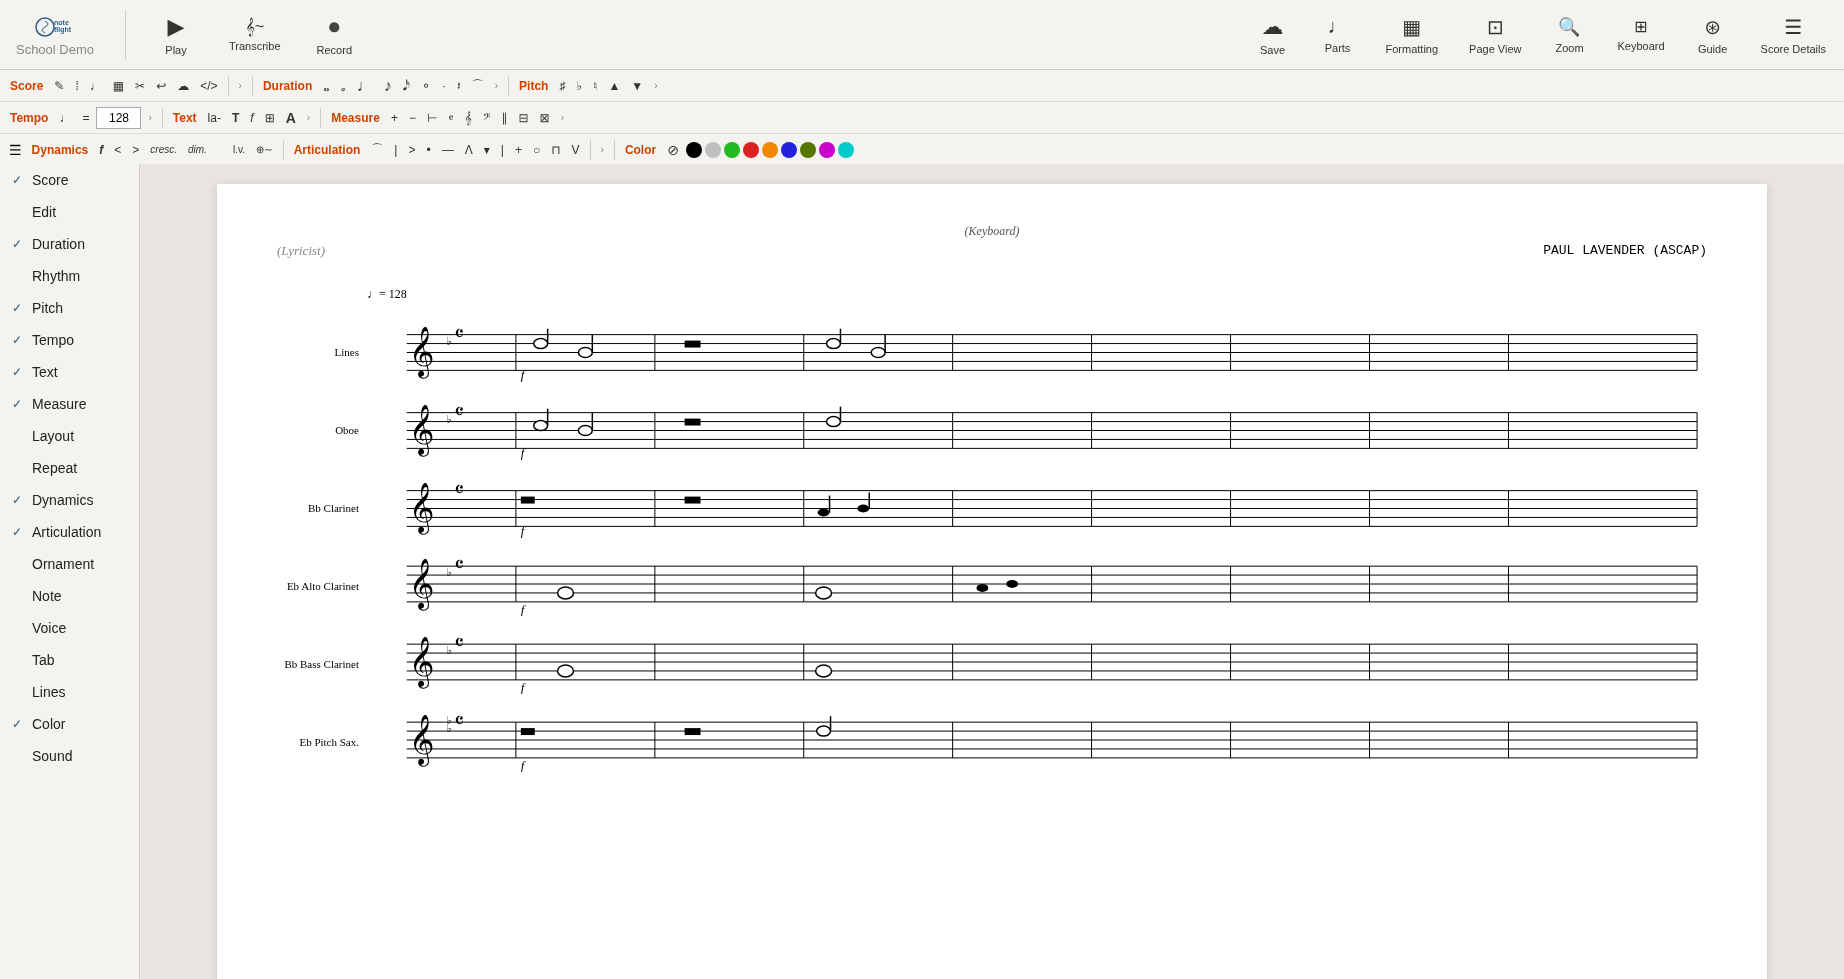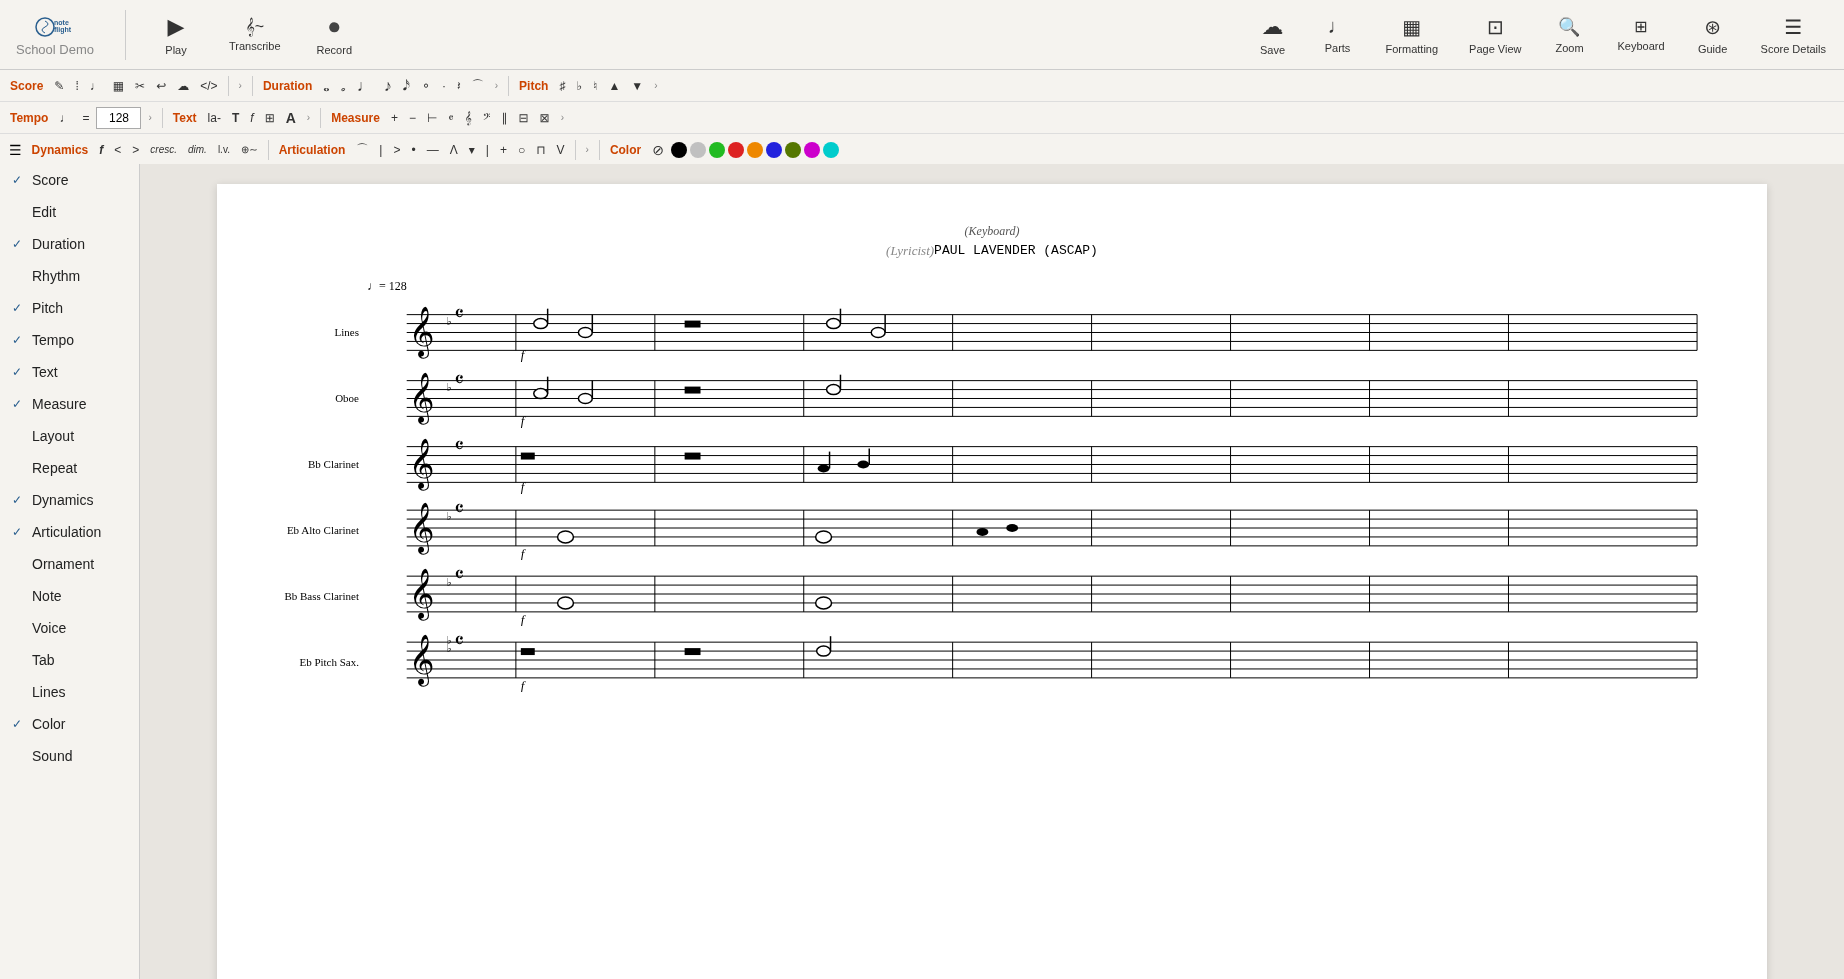--- a/index.html
+++ b/index.html
@@ -120,29 +120,29 @@
       margin: 0 auto;
       padding: 40px 60px;
       min-height: 900px;
       width: 1550px;
       box-shadow: 0 2px 8px rgba(0,0,0,0.15);
     }
     .score-title { text-align: center; font-size: 28px; font-weight: bold; letter-spacing: 2px; font-family: serif; }
     .score-subtitle { text-align: center; font-size: 12px; font-style: italic; color: #555; font-family: serif; margin-bottom: 4px; }
     .score-header-row {
       display: flex;
-      justify-content: center;
+      justify-content: space-between;
       align-items: flex-start;
-      margin-bottom: 20px;
+      margin-bottom: 28px;
     }
     .score-lyricist { color: #888; font-style: italic; font-size: 13px; font-family: serif; }
     .score-composer { font-size: 13px; font-family: Liberation Mono, monospace; }
 
     
-    .staff-container { display: flex; flex-direction: column; gap: 4px; }
+    .staff-container { display: flex; flex-direction: column; gap: 16px; }
     .staff-row {
       display: flex;
       align-items: center;
       margin-bottom: 2px;
       position: relative;
     }
     .staff-name {
       width: 90px;
       font-size: 11px;
       font-family: serif;
@@ -284,21 +284,21 @@
 </div>
 
 <div class="toolbar-row">
   <span style="font-size:14px;padding:0 3px;cursor:pointer;">☰</span>
   <span class="toolbar-label">Dynamics</span>
   <div class="toolbar-btn dyn-symbol">f</div>
   <div class="toolbar-btn">&lt;</div>
   <div class="toolbar-btn">&gt;</div>
   <div class="toolbar-btn" style="font-style:italic;font-size:10px;">cresc.</div>
   <div class="toolbar-btn" style="font-style:italic;font-size:10px;">dim.</div>
-  <div class="toolbar-btn" style="font-size:10px;">l.v.</div>
+  <div class="toolbar-btn" style="font-size:10px;margin-left:15px;">l.v.</div>
   <div class="toolbar-btn" style="font-size:10px;">⊕∼</div>
   <div class="toolbar-sep"></div>
   <span class="toolbar-label">Articulation</span>
   <div class="toolbar-btn">⌒</div>
   <div class="toolbar-btn">|</div>
   <div class="toolbar-btn">&gt;</div>
   <div class="toolbar-btn">•</div>
   <div class="toolbar-btn">—</div>
   <div class="toolbar-btn">Λ</div>
   <div class="toolbar-btn">▾</div>

